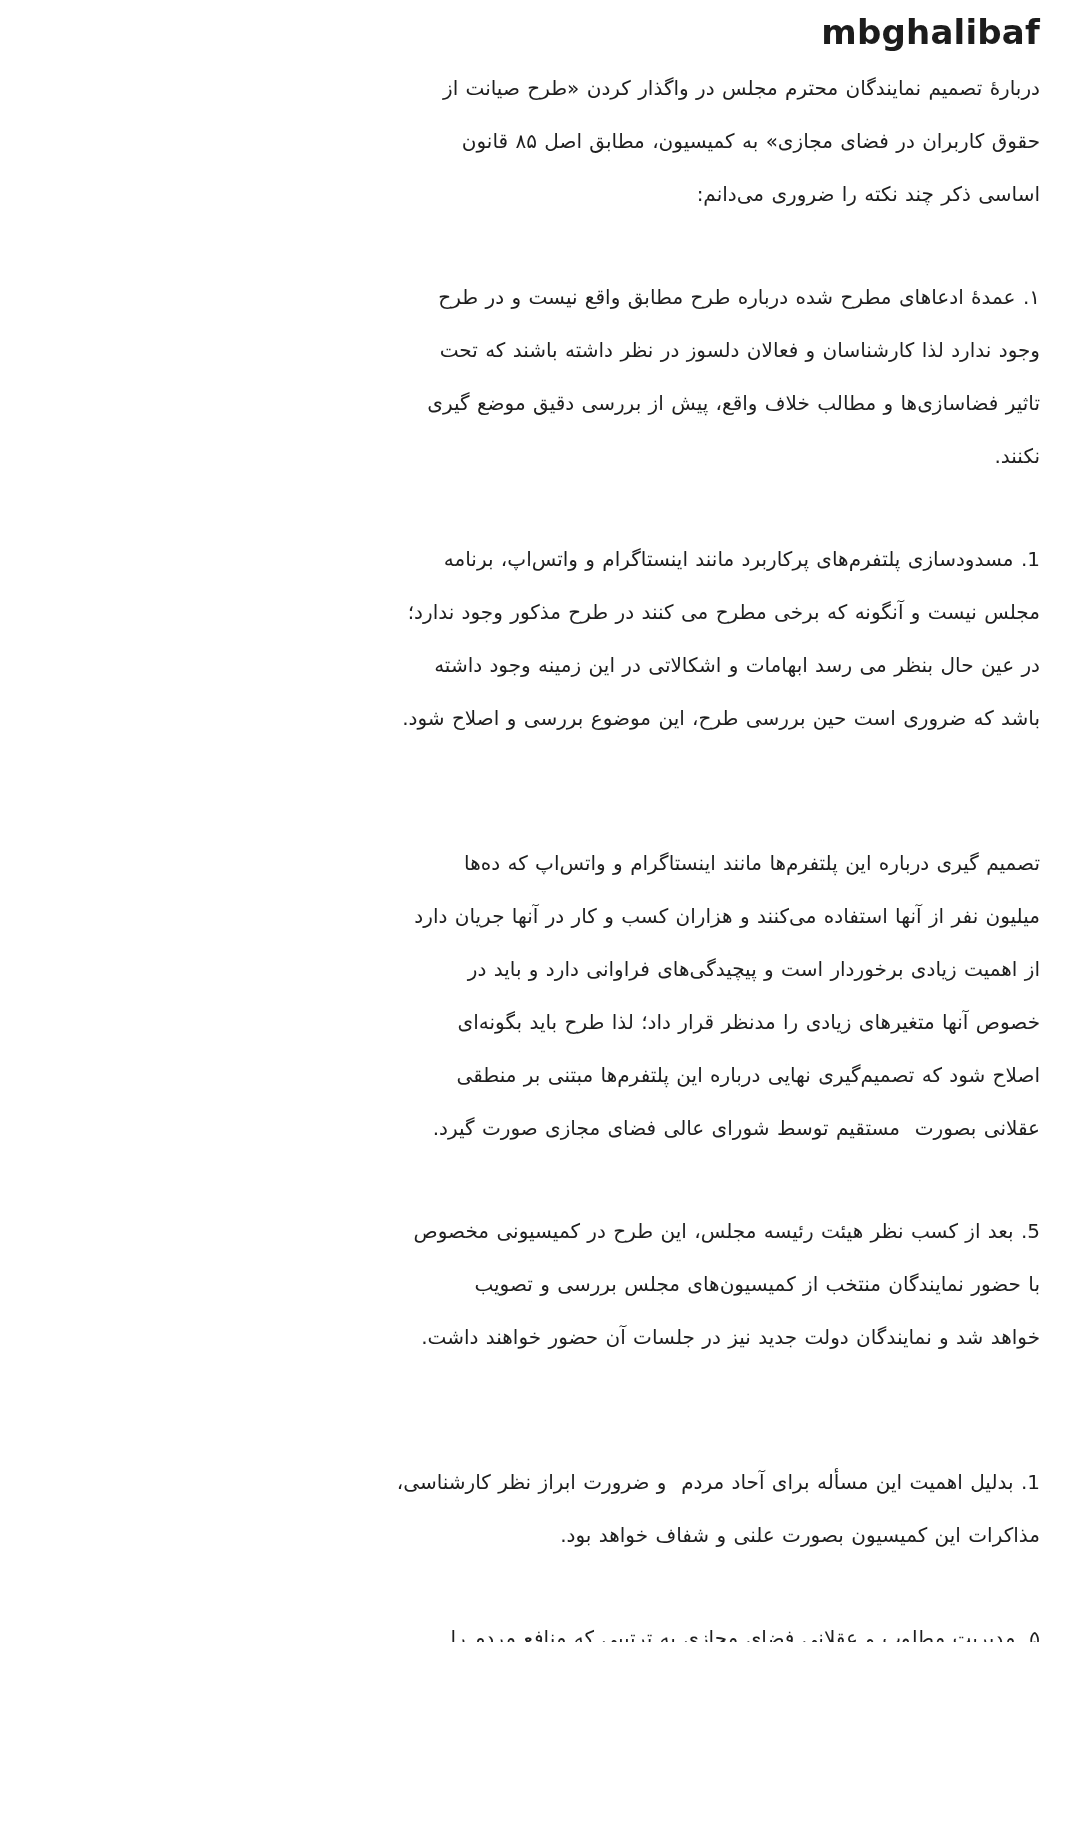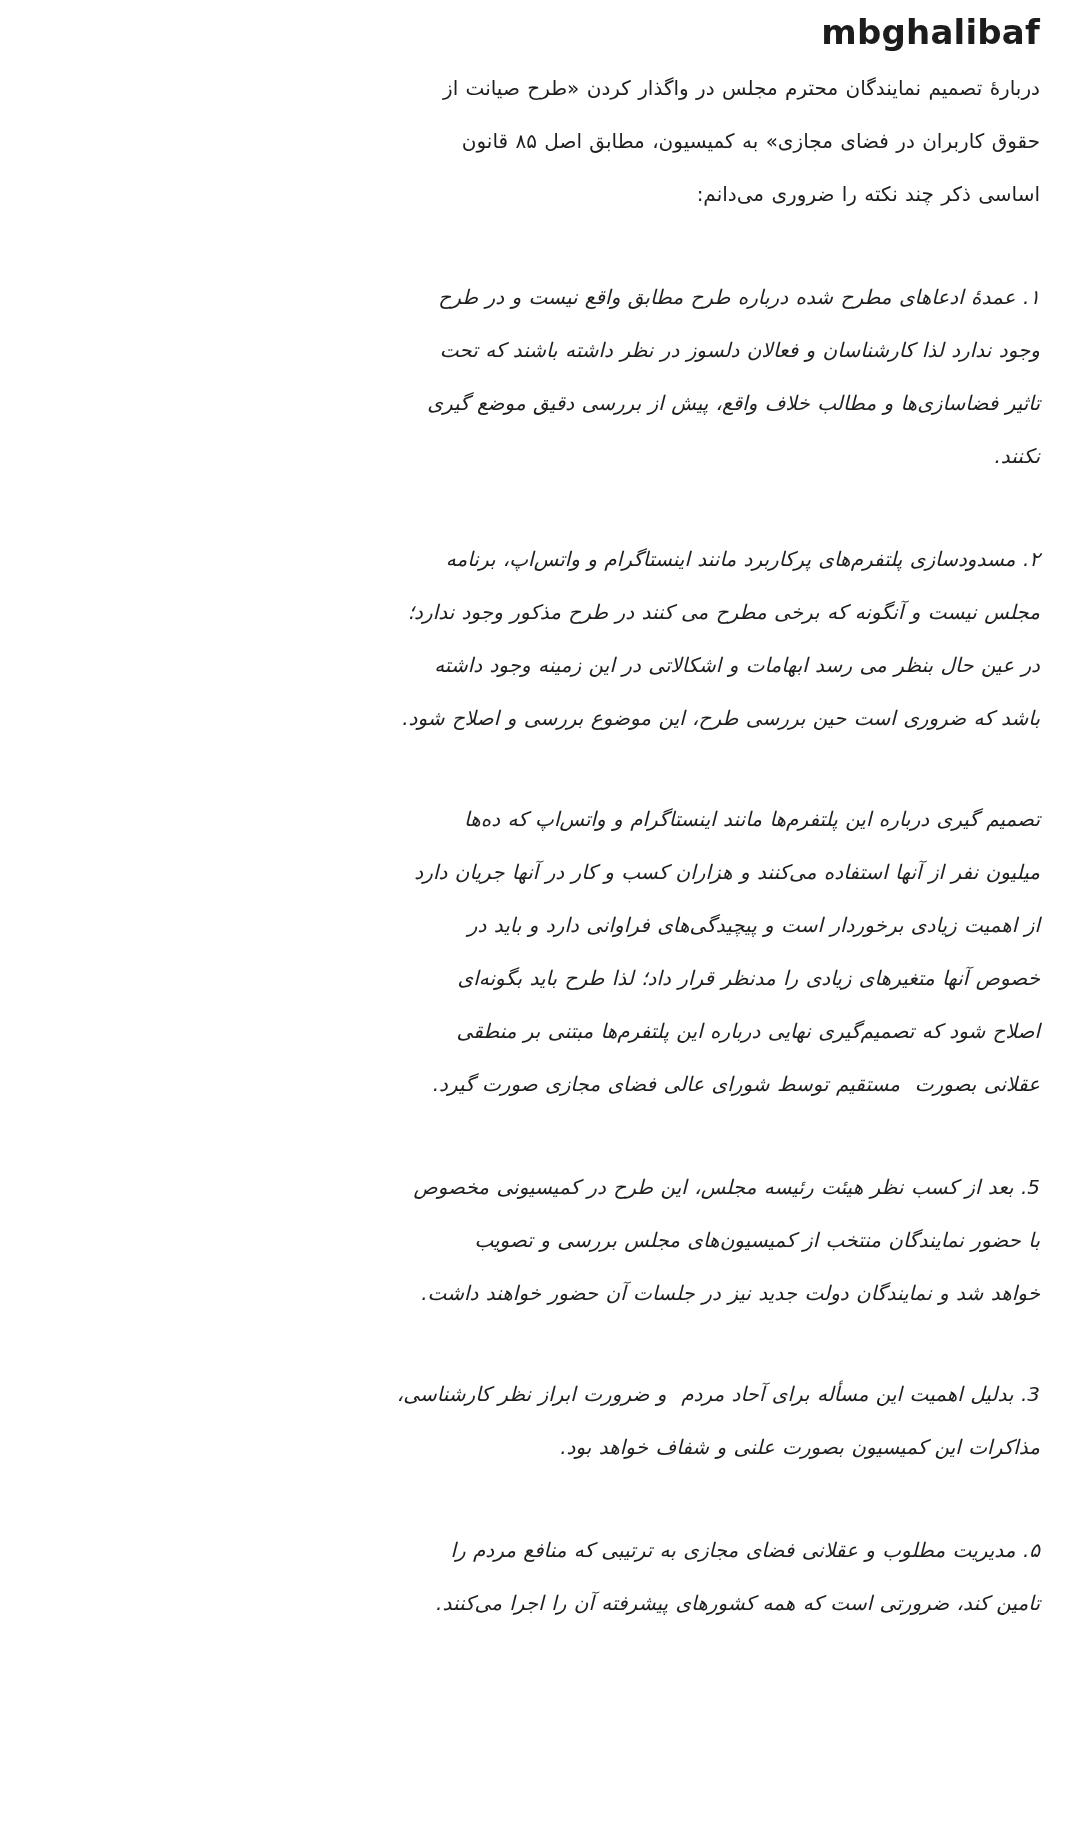--- a/index.html
+++ b/index.html
@@ -33,53 +33,52 @@
   .para {
     margin: 0;
     font-size: 20px;
     line-height: 53px;
     color: #1f1f1f;
     white-space: pre-wrap;
     word-spacing: 1px;
   }
   .para + .para {
     margin-top: 50px;
-    font-style: italic;
   }
   .para.gap-large {
-    margin-top: 48px;
+    margin-top: 92px;
   }
 </style>
 </head>
 <body>
 
 <div class="screen">
 
   <div class="username">mbghalibaf</div>
 
   <div class="caption">
     <p class="para">دربارۀ تصمیم نمایندگان محترم مجلس در واگذار کردن «طرح صیانت از
 حقوق کاربران در فضای مجازی» به کمیسیون، مطابق اصل ۸۵ قانون
 اساسی ذکر چند نکته را ضروری می‌دانم:</p>
     <p class="para">۱. عمدۀ ادعاهای مطرح شده درباره طرح مطابق واقع نیست و در طرح
 وجود ندارد لذا کارشناسان و فعالان دلسوز در نظر داشته باشند که تحت
 تاثیر فضاسازی‌ها و مطالب خلاف واقع، پیش از بررسی دقیق موضع گیری
 نکنند.</p>
-    <p class="para">۲. مسدودسازی پلتفرم‌های پرکاربرد مانند اینستاگرام و واتس‌اپ، برنامه
+    <p class="para">1. مسدودسازی پلتفرم‌های پرکاربرد مانند اینستاگرام و واتس‌اپ، برنامه
 مجلس نیست و آنگونه که برخی مطرح می کنند در طرح مذکور وجود ندارد؛
 در عین حال بنظر می رسد ابهامات و اشکالاتی در این زمینه وجود داشته
 باشد که ضروری است حین بررسی طرح، این موضوع بررسی و اصلاح شود.</p>
     <p class="para gap-large">تصمیم گیری درباره این پلتفرم‌ها مانند اینستاگرام و واتس‌اپ که ده‌ها
 میلیون نفر از آنها استفاده می‌کنند و هزاران کسب و کار در آنها جریان دارد
 از اهمیت زیادی برخوردار است و پیچیدگی‌های فراوانی دارد و باید در
 خصوص آنها متغیرهای زیادی را مدنظر قرار داد؛ لذا طرح باید بگونه‌ای
 اصلاح شود که تصمیم‌گیری نهایی درباره این پلتفرم‌ها مبتنی بر منطقی
 عقلانی بصورت  مستقیم توسط شورای عالی فضای مجازی صورت گیرد.</p>
     <p class="para">5. بعد از کسب نظر هیئت رئیسه مجلس، این طرح در کمیسیونی مخصوص
 با حضور نمایندگان منتخب از کمیسیون‌های مجلس بررسی و تصویب
 خواهد شد و نمایندگان دولت جدید نیز در جلسات آن حضور خواهند داشت.</p>
-    <p class="para gap-large">3. بدلیل اهمیت این مسأله برای آحاد مردم  و ضرورت ابراز نظر کارشناسی،
+    <p class="para gap-large">1. بدلیل اهمیت این مسأله برای آحاد مردم  و ضرورت ابراز نظر کارشناسی،
 مذاکرات این کمیسیون بصورت علنی و شفاف خواهد بود.</p>
     <p class="para">۵. مدیریت مطلوب و عقلانی فضای مجازی به ترتیبی که منافع مردم را
 تامین کند، ضرورتی است که همه کشورهای پیشرفته آن را اجرا می‌کنند.</p>
   </div>
 
 </div>
 
 </body></html>

